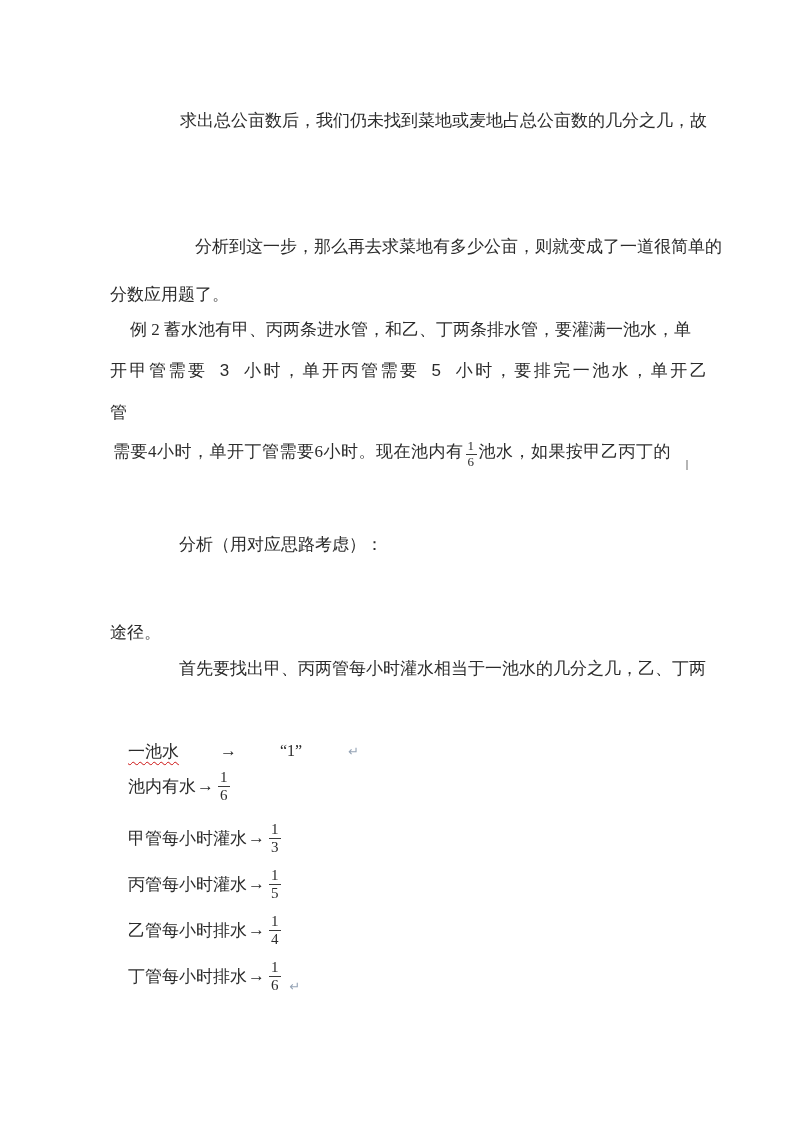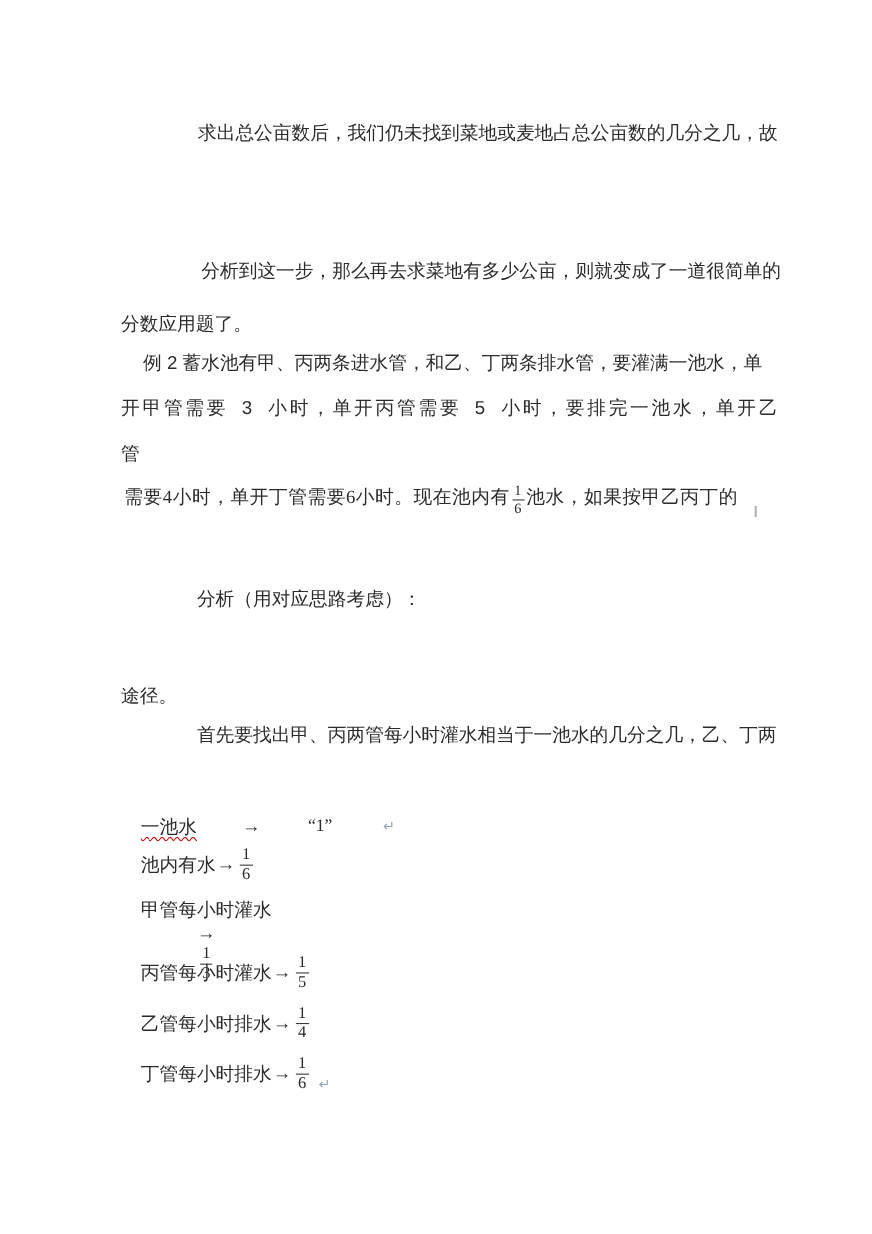--- a/index.html
+++ b/index.html
@@ -59,24 +59,24 @@
     width:2px; height:10px; background:#b5b5b5;
   }
 </style>
 </head>
 <body>
 
 <div id="page">
 
   <div class="line" style="top:110px; left:180px;">求出总公亩数后，我们仍未找到菜地或麦地占总公亩数的几分之几，故</div>
 
-  <div class="line" style="top:236px; left:183px;">分析到这一步，那么再去求菜地有多少公亩，则就变成了一道很简单的</div>
+  <div class="line" style="top:236px; left:195px;">分析到这一步，那么再去求菜地有多少公亩，则就变成了一道很简单的</div>
   <div class="line" style="top:284px; left:110px;">分数应用题了。</div>
 
-  <div class="line" style="top:319px; left:130px;">例 2 蓄水池有甲、丙两条进水管，和乙、丁两条排水管，要灌满一池水，单</div>
+  <div class="line" style="top:319px; left:130px;font-family:Liberation Serif, serif;">例 2 蓄水池有甲、丙两条进水管，和乙、丁两条排水管，要灌满一池水，单</div>
   <div class="line justified" style="top:360px; left:110px;">开甲管需要 3 小时，单开丙管需要 5 小时，要排完一池水，单开乙</div>
   <div class="line" style="top:402px; left:110px;">管</div>
 
   <div class="line serifline fracline" style="top:428px; left:113px;">
     <span>需要4小时，单开丁管需要6小时。现在池内有</span>
     <span class="frac frac-inline">
       <span class="num">1</span>
       <span class="den">6</span>
     </span>
     <span>池水，如果按甲乙丙丁的</span>
@@ -97,21 +97,21 @@
 
   <div class="map-row" style="top:764px;">
     <span>池内有水</span>
     <span class="map-arrow">→</span>
     <span class="frac">
       <span class="num">1</span>
       <span class="den">6</span>
     </span>
   </div>
 
-  <div class="map-row" style="top:816px;flex-direction:column;">
+  <div class="map-row" style="top:816px;">
     <span>甲管每小时灌水</span>
     <span class="map-arrow">→</span>
     <span class="frac">
       <span class="num">1</span>
       <span class="den">3</span>
     </span>
   </div>
 
   <div class="map-row" style="top:862px;">
     <span>丙管每小时灌水</span>

